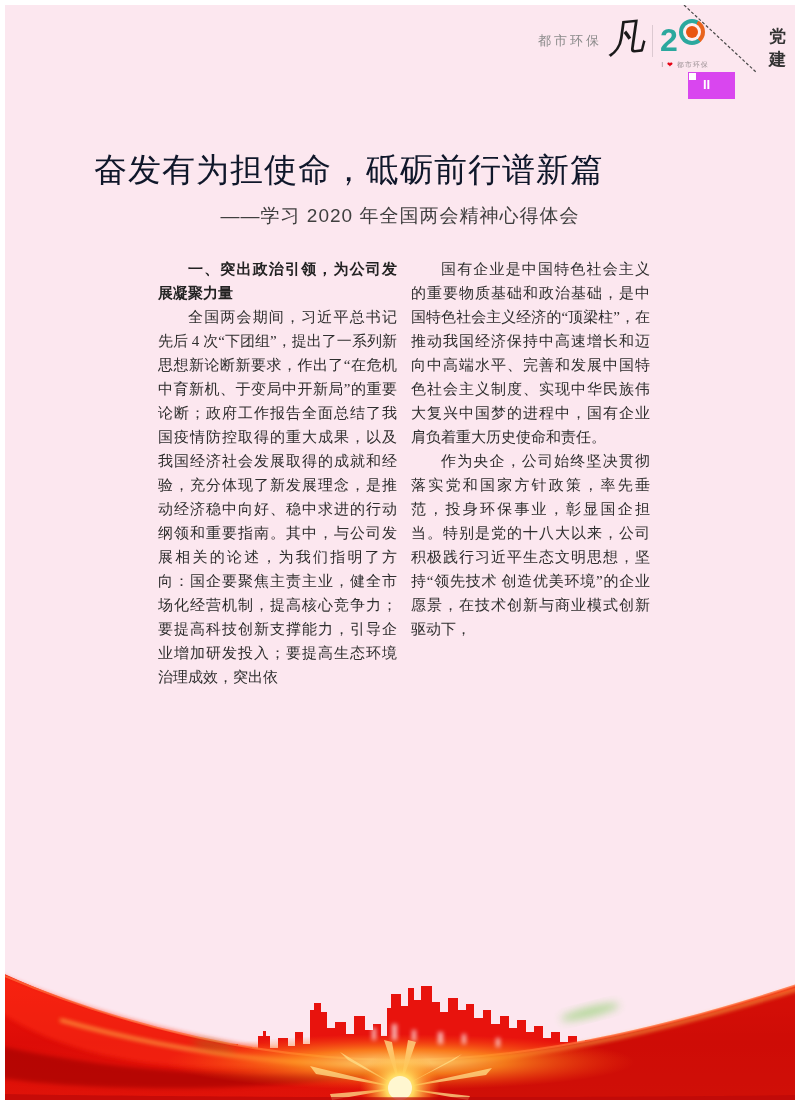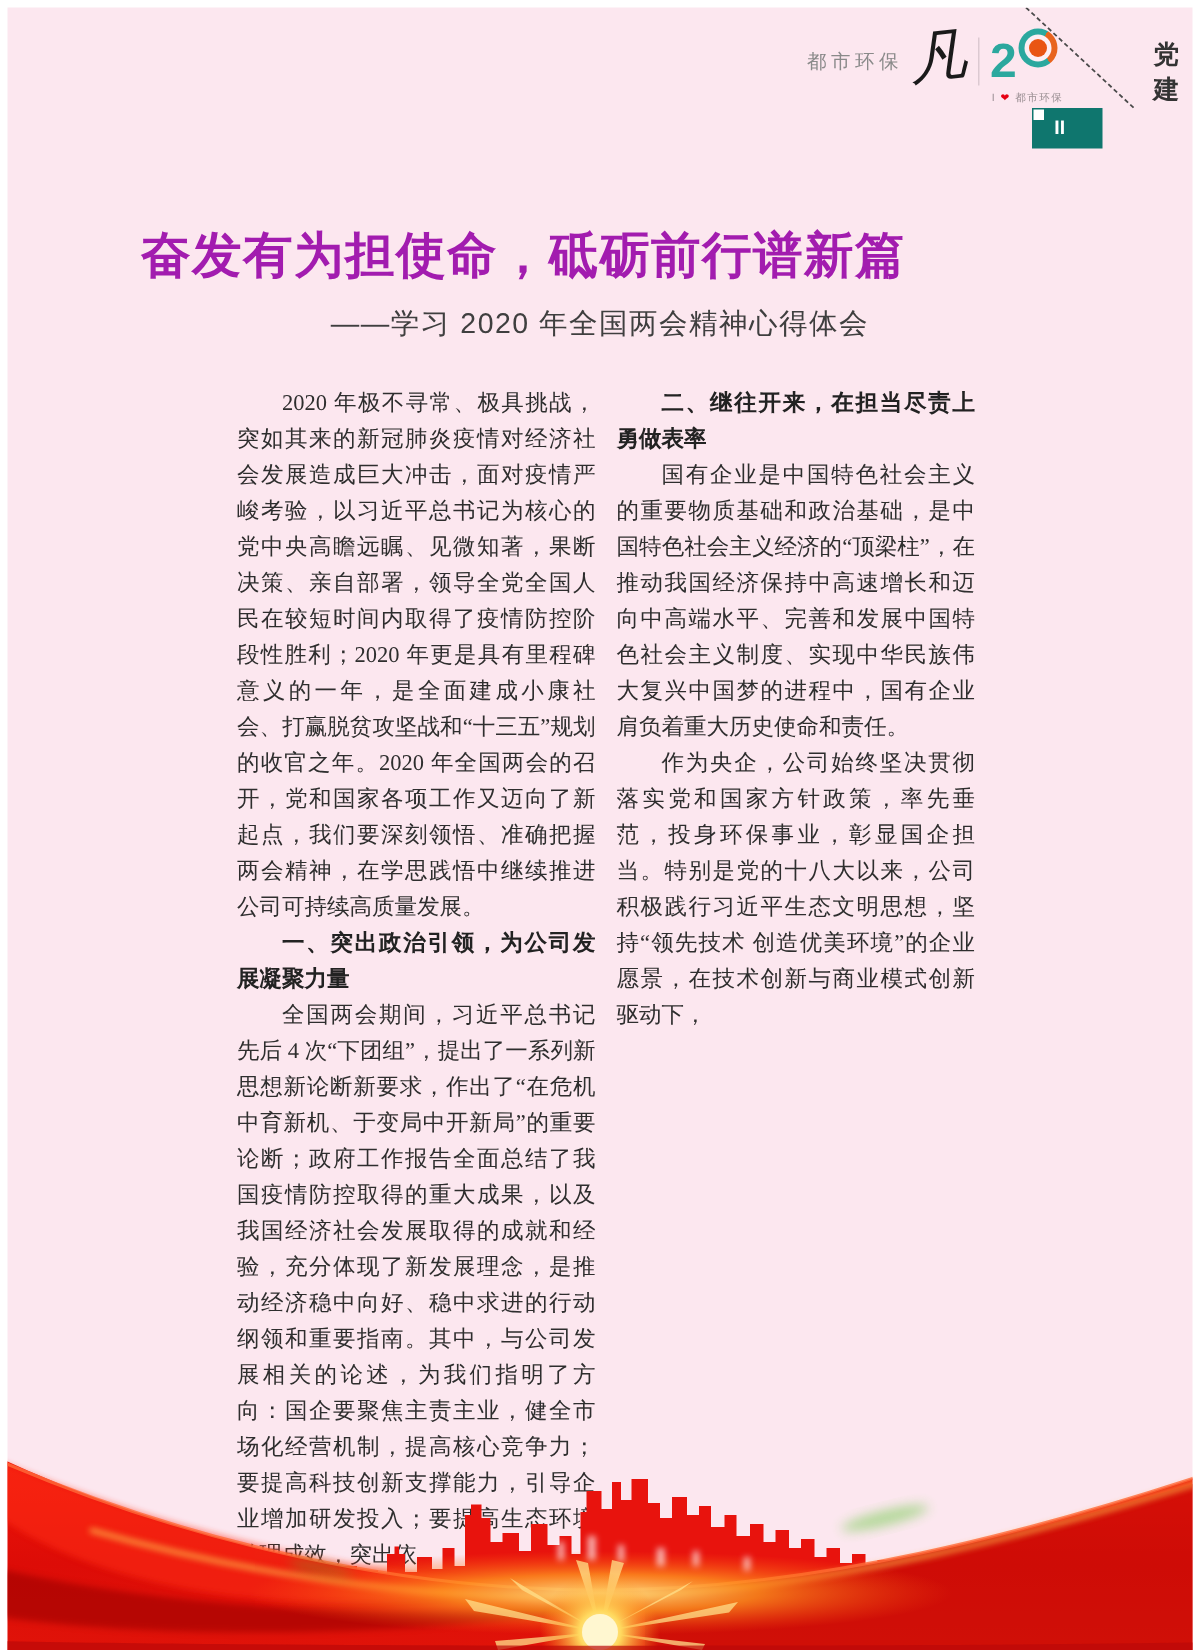--- a/index.html
+++ b/index.html
@@ -44,31 +44,31 @@
     position:absolute;left:650px;top:55px;width:60px;text-align:center;
     font-size:7px;color:#9a8f93;letter-spacing:1px;white-space:nowrap;
   }
   .tagline .heart{color:#e60012;}
   .section-label{
     position:absolute;left:722px;top:20px;font-size:17px;font-weight:bold;
     color:#333333;letter-spacing:3px;margin-left:42px;
   }
   .hdr-line{position:absolute;left:0;top:0;}
   .page-tab{
-    position:absolute;top:67px;right:0;width:47px;height:27px;background:#0f766e;
+    position:absolute;top:67px;right:0;width:47px;height:27px;background:#d946ef;
   }
   .page-tab .corner{position:absolute;left:1px;top:1px;width:7px;height:7px;background:#ffffff;}
   .page-tab .num{
     position:absolute;left:0;right:10px;top:5px;text-align:center;color:#ffffff;
     font-size:13px;font-weight:bold;font-family:"Liberation Sans",sans-serif;
   }
   
   .title-main{
     position:absolute;left:0;top:143px;width:688px;text-align:center;
-    font-size:33px;font-weight:700;color:#a21caf;letter-spacing:1px;
+    font-size:33px;font-weight:400;color:#0f172a;letter-spacing:1px;
     font-family:"Liberation Serif","DejaVu Serif",serif;
   }
   .title-sub{
     position:absolute;left:0;top:198px;width:790px;text-align:center;
     font-size:19px;color:#3f3f3f;letter-spacing:1px;
     font-family:"Liberation Sans",sans-serif;
   }
   
   .content{
     position:absolute;left:153px;top:252px;width:492px;
@@ -114,26 +114,24 @@
       <div class="corner"></div>
       <div class="num">II</div>
     </div>
   </div>
 
   <div class="title-main">奋发有为担使命，砥砺前行谱新篇</div>
   <div class="title-sub">——学习 2020 年全国两会精神心得体会</div>
 
   <div class="content">
     <div class="col">
-      <p class="para">2020 年极不寻常、极具挑战，突如其来的新冠肺炎疫情对经济社会发展造成巨大冲击，面对疫情严峻考验，以习近平总书记为核心的党中央高瞻远瞩、见微知著，果断决策、亲自部署，领导全党全国人民在较短时间内取得了疫情防控阶段性胜利；2020 年更是具有里程碑意义的一年，是全面建成小康社会、打赢脱贫攻坚战和“十三五”规划的收官之年。2020 年全国两会的召开，党和国家各项工作又迈向了新起点，我们要深刻领悟、准确把握两会精神，在学思践悟中继续推进公司可持续高质量发展。</p>
       <p class="head">一、突出政治引领，为公司发展凝聚力量</p>
       <p class="para">全国两会期间，习近平总书记先后 4 次“下团组”，提出了一系列新思想新论断新要求，作出了“在危机中育新机、于变局中开新局”的重要论断；政府工作报告全面总结了我国疫情防控取得的重大成果，以及我国经济社会发展取得的成就和经验，充分体现了新发展理念，是推动经济稳中向好、稳中求进的行动纲领和重要指南。其中，与公司发展相关的论述，为我们指明了方向：国企要聚焦主责主业，健全市场化经营机制，提高核心竞争力；要提高科技创新支撑能力，引导企业增加研发投入；要提高生态环境治理成效，突出依</p>
     </div>
     <div class="col">
-      <p class="head">二、继往开来，在担当尽责上勇做表率</p>
       <p class="para">国有企业是中国特色社会主义的重要物质基础和政治基础，是中国特色社会主义经济的“顶梁柱”，在推动我国经济保持中高速增长和迈向中高端水平、完善和发展中国特色社会主义制度、实现中华民族伟大复兴中国梦的进程中，国有企业肩负着重大历史使命和责任。</p>
       <p class="para">作为央企，公司始终坚决贯彻落实党和国家方针政策，率先垂范，投身环保事业，彰显国企担当。特别是党的十八大以来，公司积极践行习近平生态文明思想，坚持“领先技术 创造优美环境”的企业愿景，在技术创新与商业模式创新驱动下，</p>
     </div>
   </div>
 
   <svg class="footer-art" viewBox="0 0 800 152">
     <defs>
       <linearGradient id="gradMain" x1="0" y1="0" x2="0" y2="1">
         <stop offset="0" stop-color="#ef1509"></stop>
         <stop offset="0.55" stop-color="#dd0c07"></stop>

